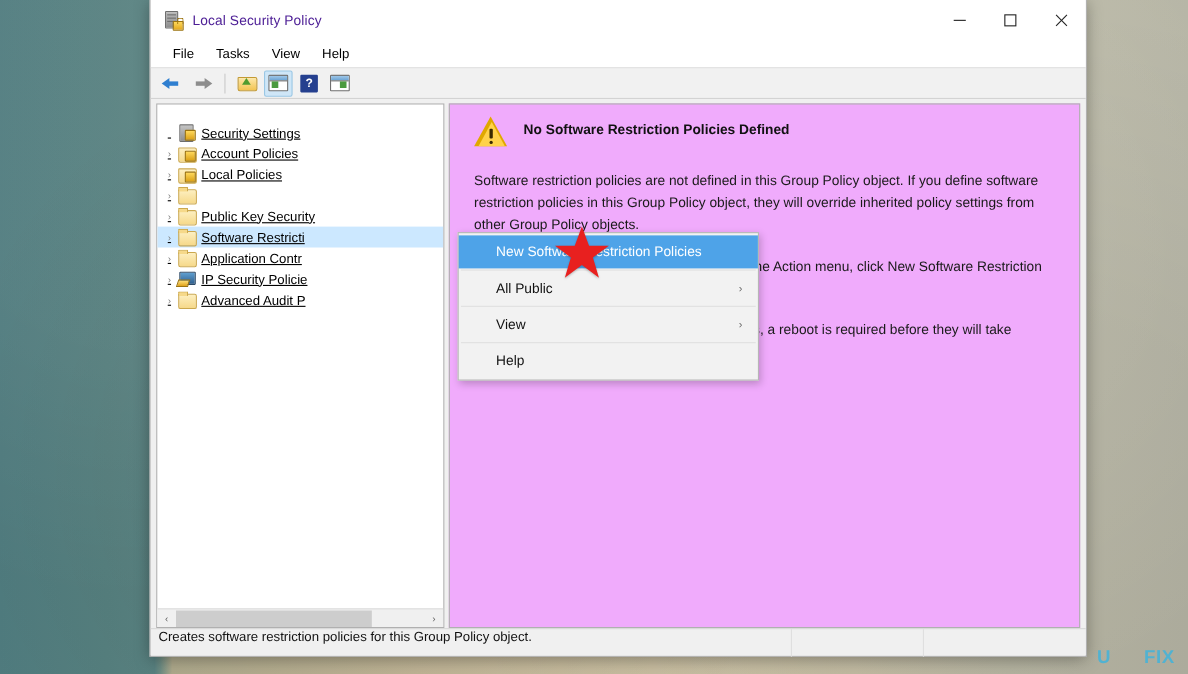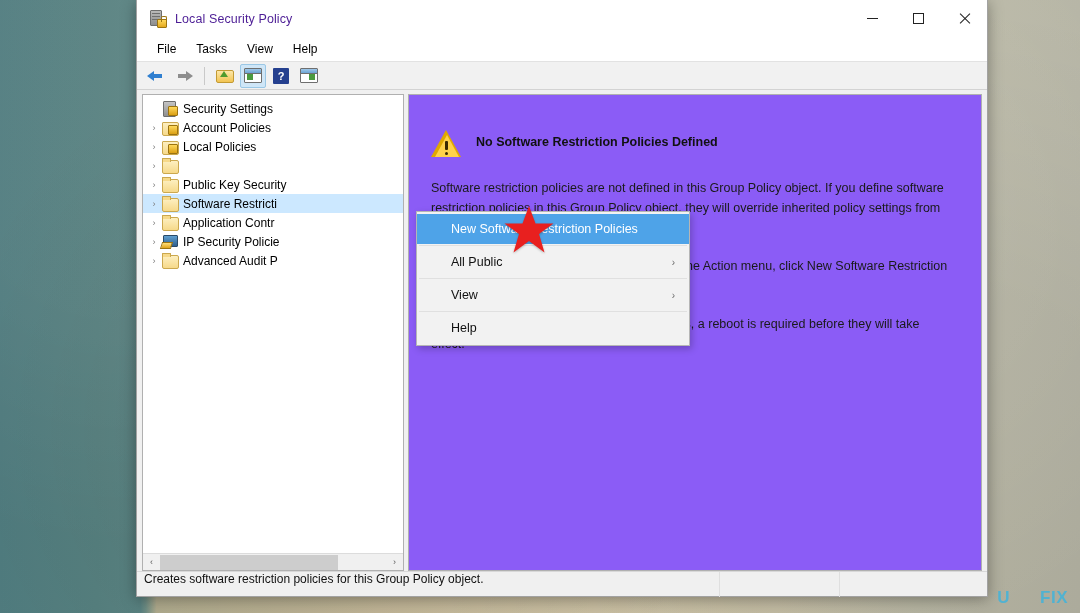--- a/index.html
+++ b/index.html
@@ -176,21 +176,21 @@
     background: #f0f0f0;
     padding: 4px 5px 0 5px; gap: 4px;
     overflow: hidden;
   }
   .tree-pane {
     width: 262px; min-width: 262px;
     background: #fff; border: 1px solid #b0b0b0;
     display: flex; flex-direction: column;
     overflow: hidden;
   }
-  .tree-scroll { flex: 1; overflow: hidden; padding-top: 4px; }
+  .tree-scroll { flex: 1; overflow: hidden; padding-top: 16px; text-decoration: underline; }
   .tnode {
     display: flex; align-items: center; height: 19px;
     padding-left: 4px; white-space: nowrap; font-size: 12px; color: #000;
     cursor: default;
   }
   .tnode.sel { background: #cce8ff; }
   .chev {
     width: 14px; min-width: 14px; display: flex; align-items: center; justify-content: center;
     color: #7b7b7b; font-size: 9px;
   }
@@ -249,22 +249,22 @@
     font-size: 9px; color: #5a5a5a; cursor: default;
   }
   .hs-track { flex: 1; height: 17px; position: relative; }
   .hs-thumb {
     position: absolute; left: 0; top: 1px; height: 15px; width: 178px;
     background: #cdcdcd;
   }
 
   
   .detail-pane {
-    flex: 1; background: #8b5cf6; border: 1px solid #b0b0b0;
-    padding: 34px 22px; overflow: hidden; position: relative;
+    flex: 1; background: #f0abfc; border: 1px solid #b0b0b0;
+    padding: 10px 22px; overflow: hidden; position: relative;
   }
   .d-head { display: flex; align-items: flex-start; gap: 14px; margin-bottom: 20px; }
   .warn-ico {
     width: 31px; height: 28px; position: relative; flex: none; margin-top: 1px;
   }
   .warn-ico .tri {
     position:absolute; left:0; top:0; width:0; height:0;
     border-left:15.5px solid transparent; border-right:15.5px solid transparent;
     border-bottom:27px solid #e0a800;
   }

